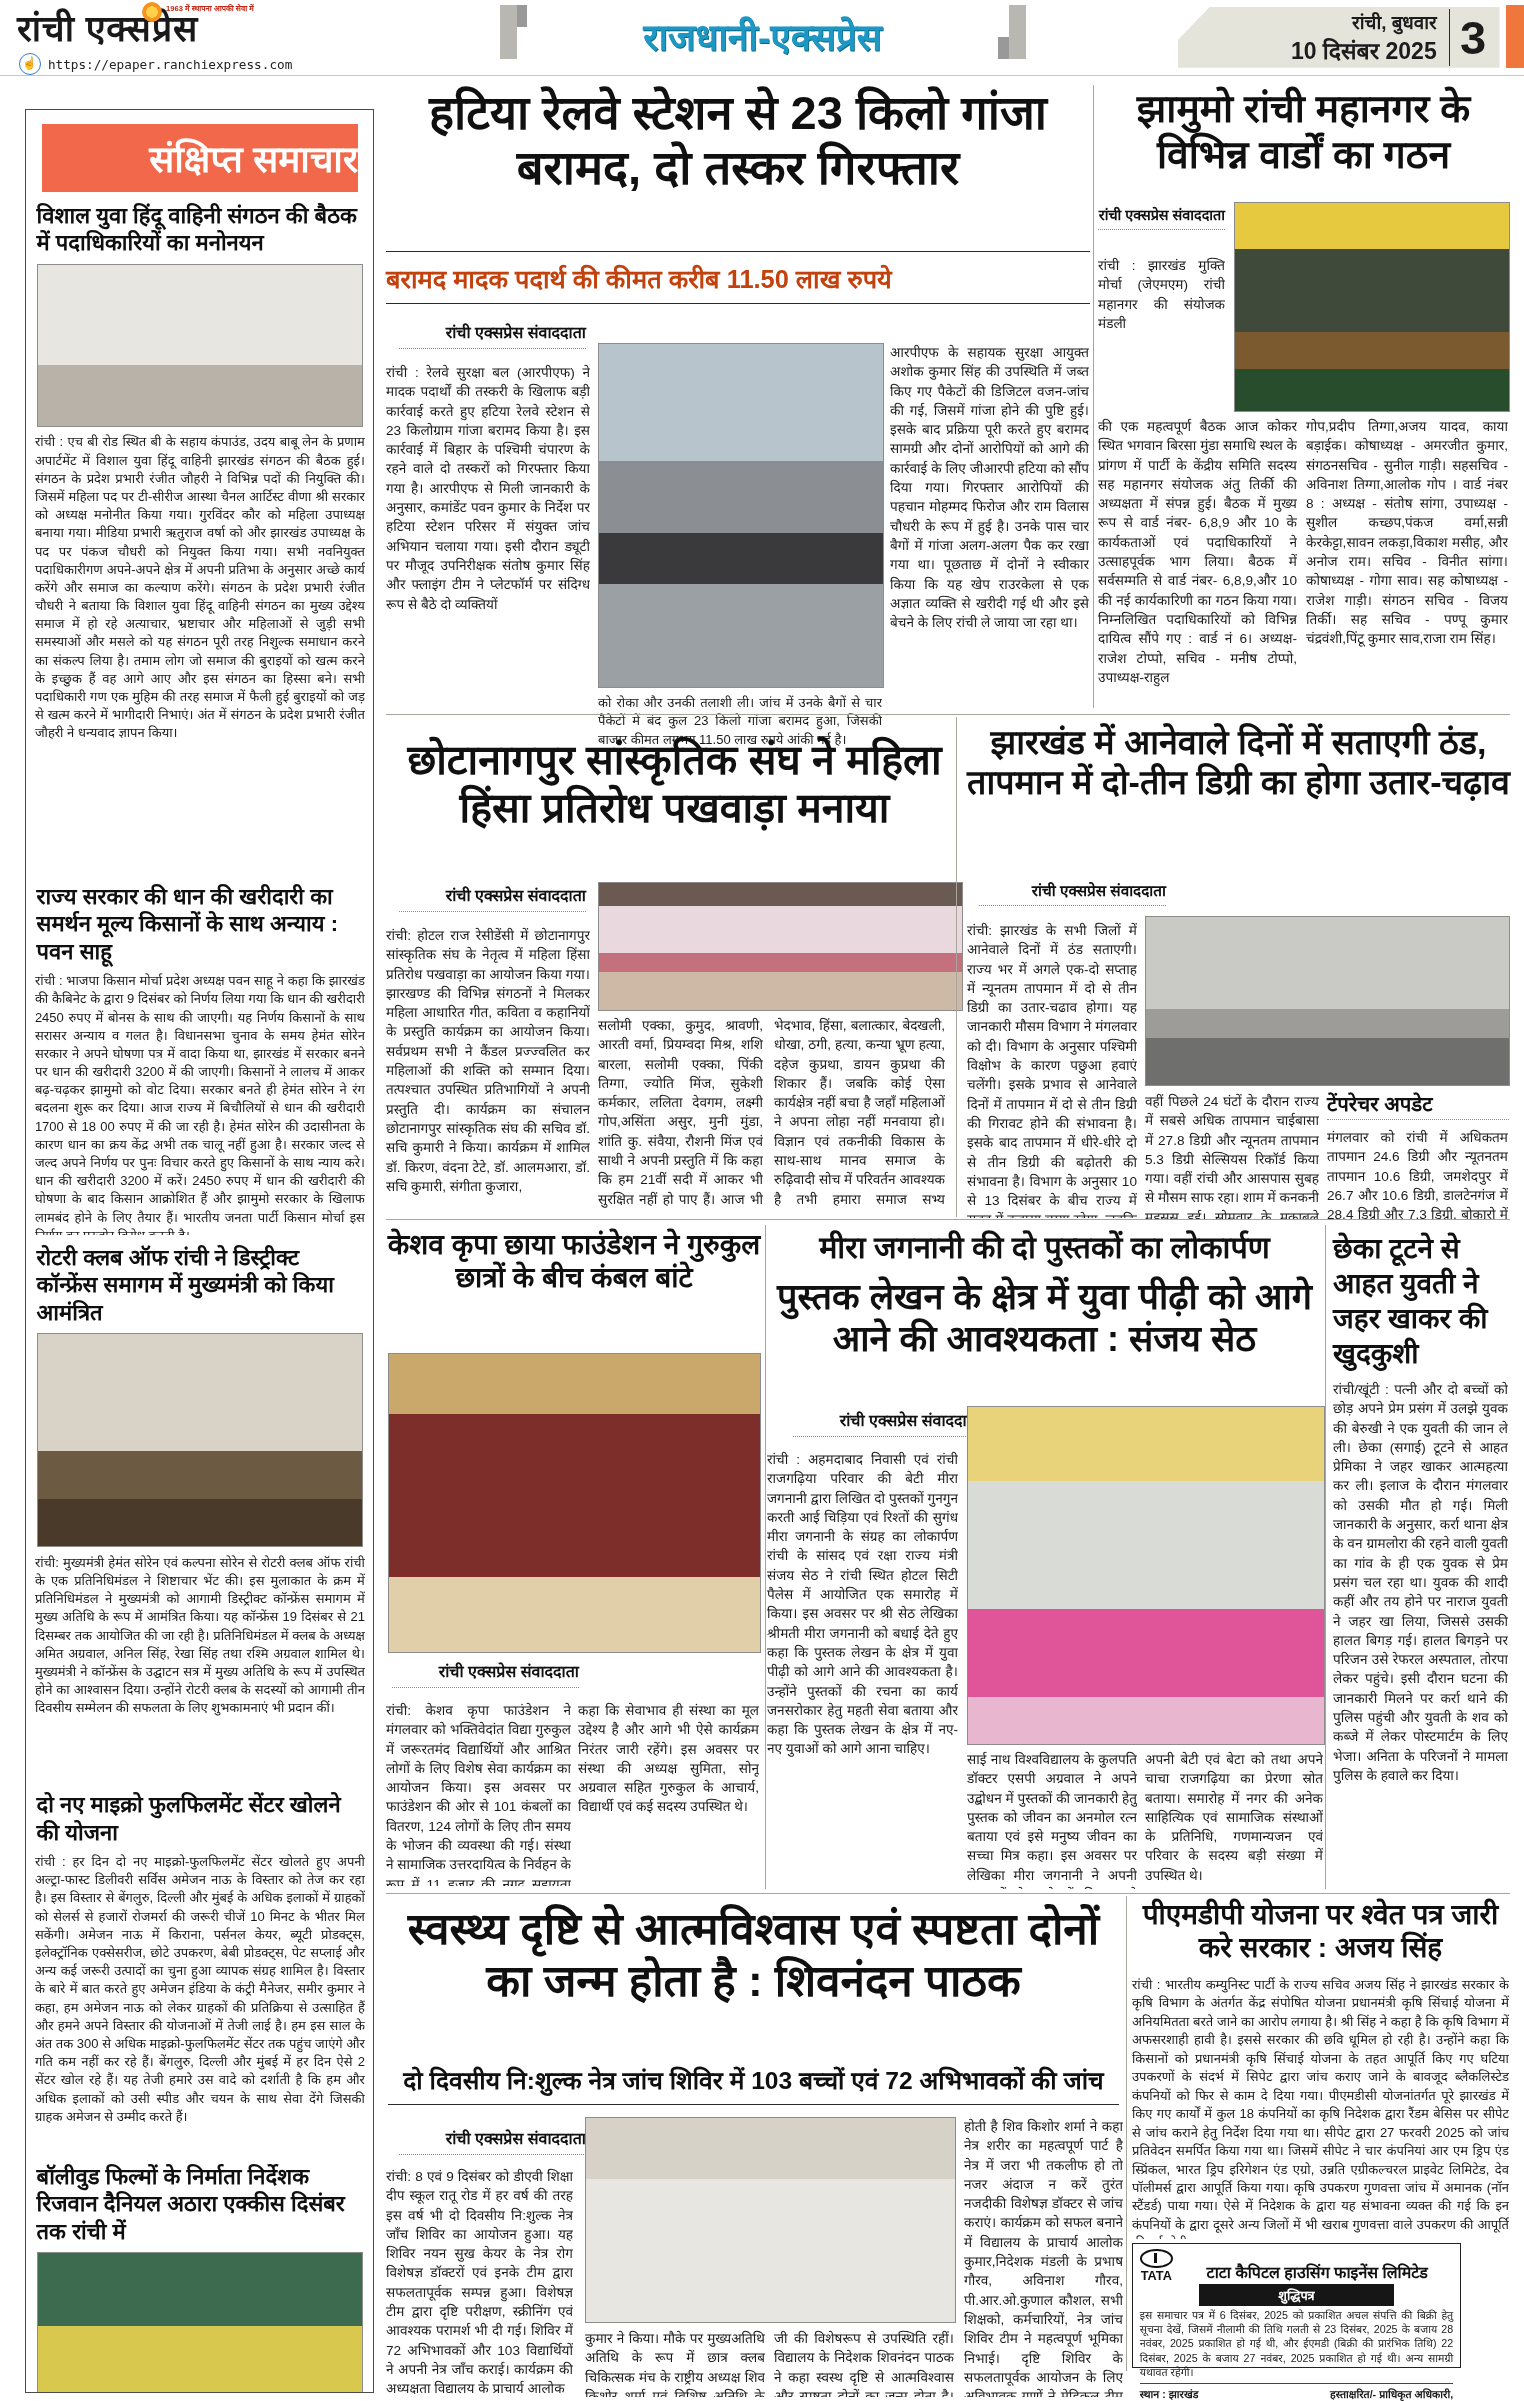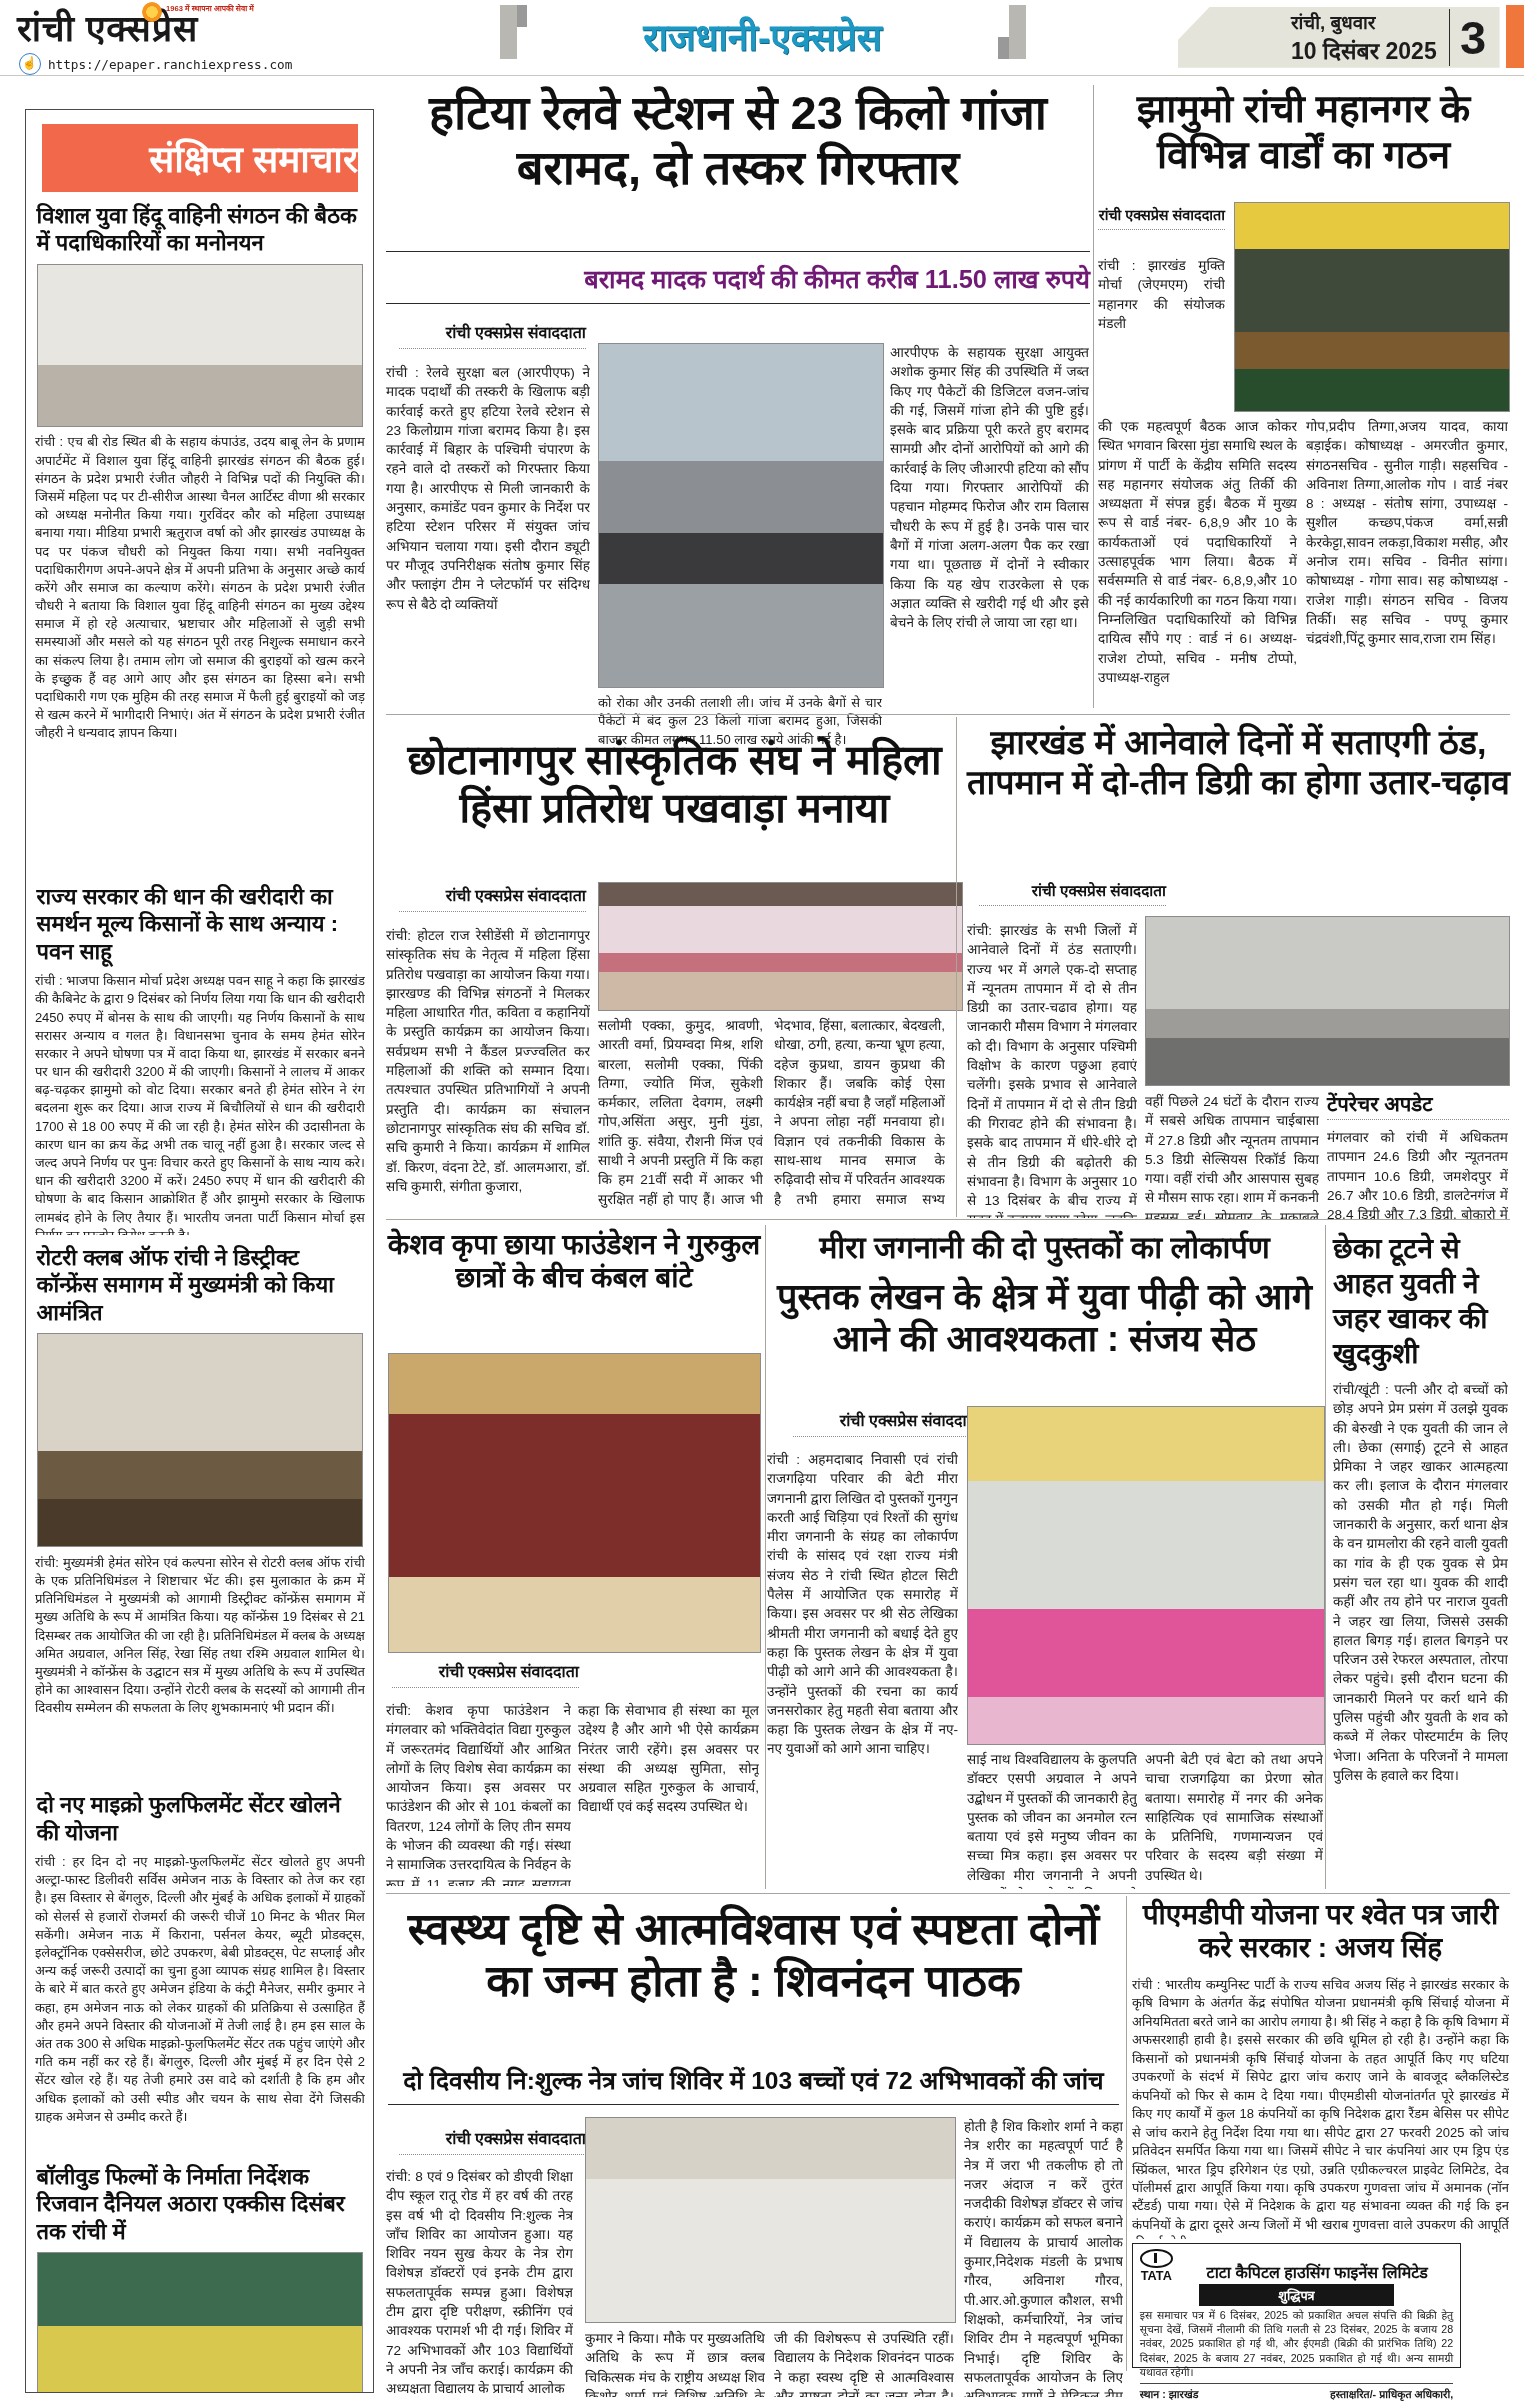--- a/index.html
+++ b/index.html
@@ -20,34 +20,34 @@
   .edition{position:absolute;left:50%;top:10.2px;transform:translateX(-50%);
            font-size:37px;font-weight:800;color:#1d98c4;text-shadow:0.8px 0.8px 0 #0e657f;white-space:nowrap;}
   .brk{position:absolute;top:5.1px;width:17px;height:54px;background:#b8b7b2;}
   .brk:after{content:"";position:absolute;width:10.2px;height:22px;background:#999;top:0;}
   .brk-l{left:calc(50% - 263px);}
   .brk-l:after{right:-10.2px;}
   .brk-r{left:calc(50% + 246px);}
   .brk-r:after{left:-10.2px;bottom:0;top:auto;}
   .datebox{position:absolute;right:25.4px;top:6.8px;width:322px;height:61px;background:#e5e4db;
            clip-path:polygon(10% 0,100% 0,100% 100%,0 100%,0 55%);display:flex;align-items:center;justify-content:flex-end;}
-  .datebox .dlines{padding-right:12px;border-right:1.7px solid #2a2a2a;margin-right:10.2px;}
+  .datebox .dlines{text-align:right;padding-right:12px;border-right:1.7px solid #2a2a2a;margin-right:10.2px;}
   .city-day{font-size:18.7px;font-weight:700;}
   .date-line{font-size:23px;font-weight:800;}
   .pageno{font-size:47px;font-weight:800;padding-right:13.6px;}
   .corner-accent{position:absolute;right:0;top:5.1px;width:18.7px;height:63px;background:#f0773b;}
   .hl{position:absolute;font-weight:800;color:#101010;text-align:center;line-height:1.18;}
   .hl-left{text-align:left;}
   .col{position:absolute;font-size:13.6px;line-height:1.42;text-align:justify;overflow:hidden;color:#1b1b1b;}
   .byline{position:absolute;font-size:16px;font-weight:800;text-align:right;border-bottom:1.7px dotted #8a8a8a;padding-bottom:5.1px;color:#111;}
   .photo{position:absolute;border:0.8px solid #8c8c8c;background:#cfcfc9;}
   .vrule{position:absolute;width:0.8px;background:#a7a59e;}
   .hrule{position:absolute;height:0.8px;background:#a7a59e;}
   .subhead-band{position:absolute;border-top:1.7px solid #2a2a2a;border-bottom:1.7px solid #2a2a2a;
-                font-weight:800;text-align:right;padding:8.5px 0;color:#701a75;}
+                font-weight:800;text-align:left;padding:8.5px 0;color:#c2410c;}
   
   .briefs{position:absolute;left:25.4px;top:109px;width:349px;height:2284px;border:1.7px solid #4a4a4a;
           padding:8.5px 8.5px 0 8.5px;box-sizing:border-box;overflow:hidden;}
   .briefs-banner{margin:5.1px 6.8px 10.2px 6.8px;background:#f2684a;color:#fff;font-size:37px;font-weight:800;
                  text-align:right;padding:8.5px 0;}
   .bhead{font-size:22px;font-weight:800;line-height:1.25;margin:8.5px 1.7px 6.8px 1.7px;color:#0f0f0f;}
   .bbody{font-size:13px;line-height:1.4;text-align:justify;color:#1b1b1b;}
   .bphoto{border:0.8px solid #8c8c8c;margin:3.4px 1.7px 6.8px 1.7px;}
   
   .tata-box{position:absolute;left:1132px;top:2243px;width:329px;height:125px;border:1.7px solid #222;

